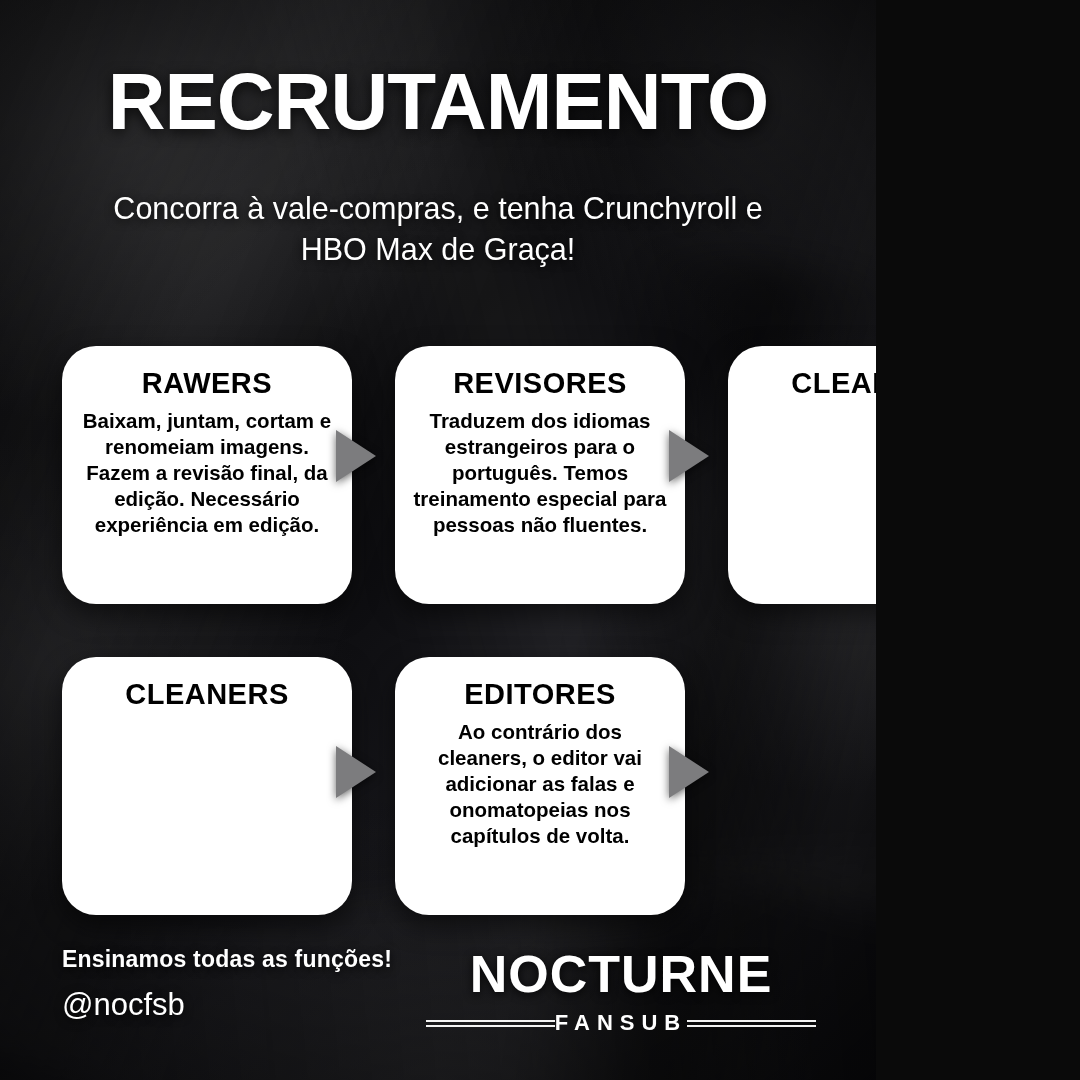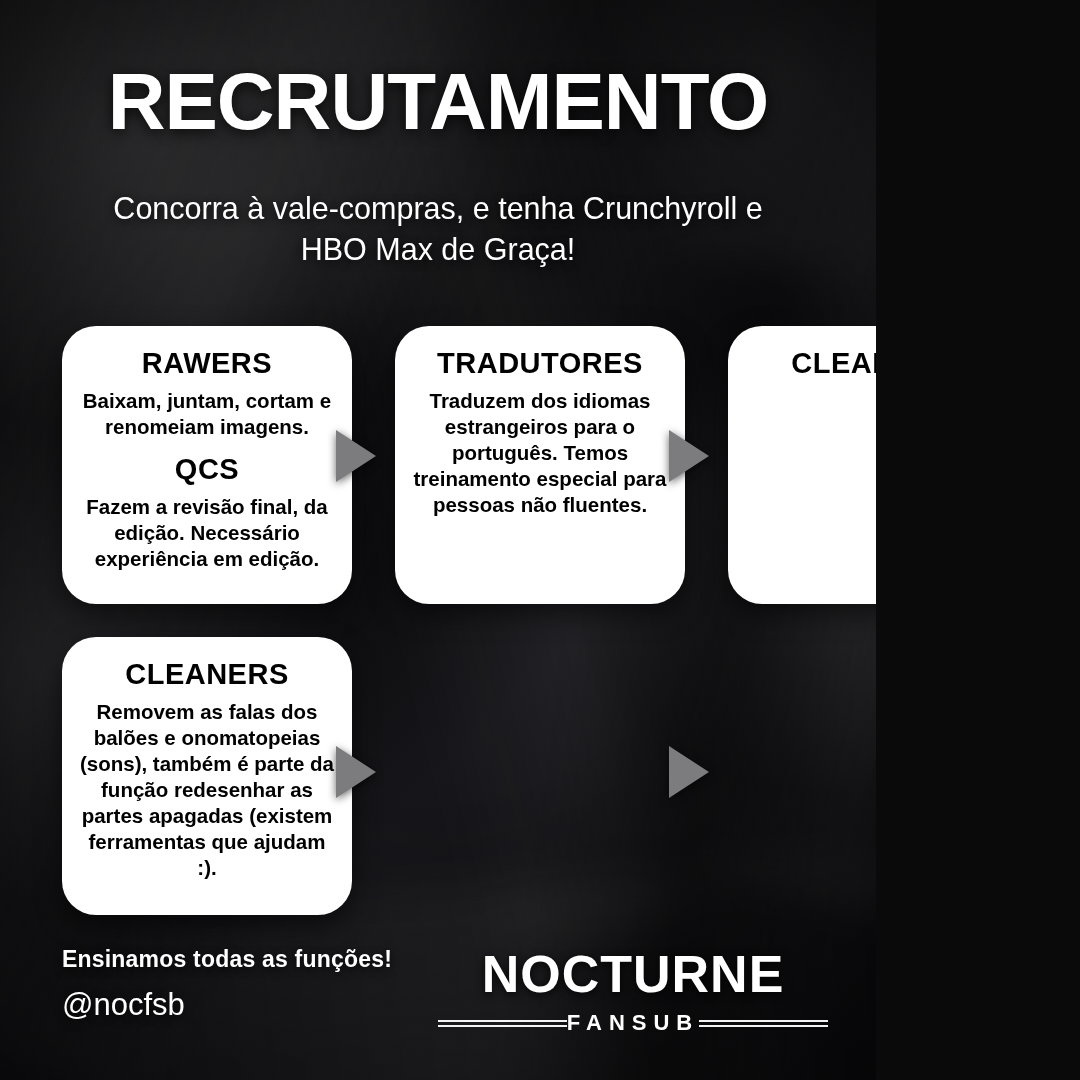--- a/index.html
+++ b/index.html
@@ -86,20 +86,21 @@
   }
 
   .card {
     background: #fff;
     border-radius: 34px;
     padding: 22px 16px 16px;
     text-align: center;
     color: #000;
     box-shadow: 0 10px 26px rgba(0,0,0,0.55);
     overflow: hidden;
+    margin-top: 20px;
   }
 
   .card-title {
     font-size: 29px;
     font-weight: bold;
     letter-spacing: 0.5px;
     line-height: 1.1;
     margin-bottom: 8px;
   }
   .card-title.small { font-size: 27px; }
@@ -133,21 +134,21 @@
     left: 62px;
     top: 946px;
     color: #fff;
     text-shadow: 0 2px 10px rgba(0,0,0,0.85);
   }
   .footer-line1 { font-size: 23px; font-weight: bold; letter-spacing: 0.2px; }
   .footer-line2 { font-size: 31px; font-weight: normal; margin-top: 14px; }
 
   .brand {
     position: absolute;
-    right: 48px;
+    right: 60px;
     top: 948px;
     width: 390px;
     text-align: center;
     color: #fff;
   }
   .brand-name {
     font-size: 52px;
     font-weight: bold;
     letter-spacing: 1px;
     line-height: 1;
@@ -189,38 +190,40 @@
   <div class="content">
 
     <div class="title">RECRUTAMENTO</div>
     <div class="subtitle">Concorra à vale-compras, e tenha Crunchyroll e HBO Max de Graça!</div>
 
     <div class="grid">
 
       <div class="card">
         <div class="card-title">RAWERS</div>
         <div class="card-body">Baixam, juntam, cortam e renomeiam imagens.</div>
-        <div class="card-title second">QCS</div>
         <div class="card-body">Fazem a revisão final, da edição. Necessário experiência em edição.</div>
       </div>
 
       <div class="card">
-        <div class="card-title">TRADUTORES</div>
+        <div class="card-title">REVISORES</div>
         <div class="card-body">Traduzem dos idiomas estrangeiros para o português. Temos treinamento especial para pessoas não fluentes.</div>
       </div>
 
       <div class="card">
         <div class="card-title">CLEANERS</div>
       </div>
 
       <div class="card">
         <div class="card-title">CLEANERS</div>
-        <div class="card-body">Removem as falas dos balões e onomatopeias (sons), também é parte da função redesenhar as partes apagadas (existem ferramentas que ajudam :).</div>
-      </div>
-
+      </div>
+
+      <div class="card">
+        <div class="card-title">EDITORES</div>
+        <div class="card-body">Ao contrário dos cleaners, o editor vai adicionar as falas e onomatopeias nos capítulos de volta.</div>
+      </div>
 
 
     </div>
 
     <div class="arrow a1"></div>
     <div class="arrow a2"></div>
     <div class="arrow a3"></div>
     <div class="arrow a4"></div>
 
     <div class="footer-left">

